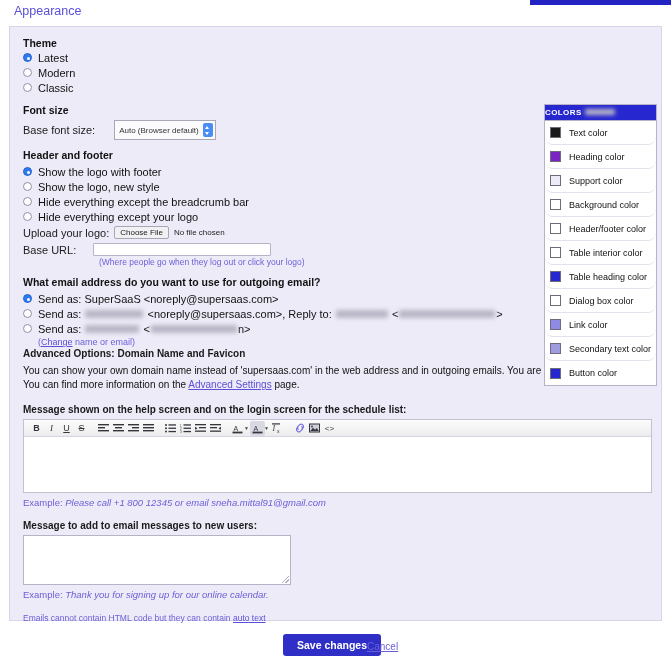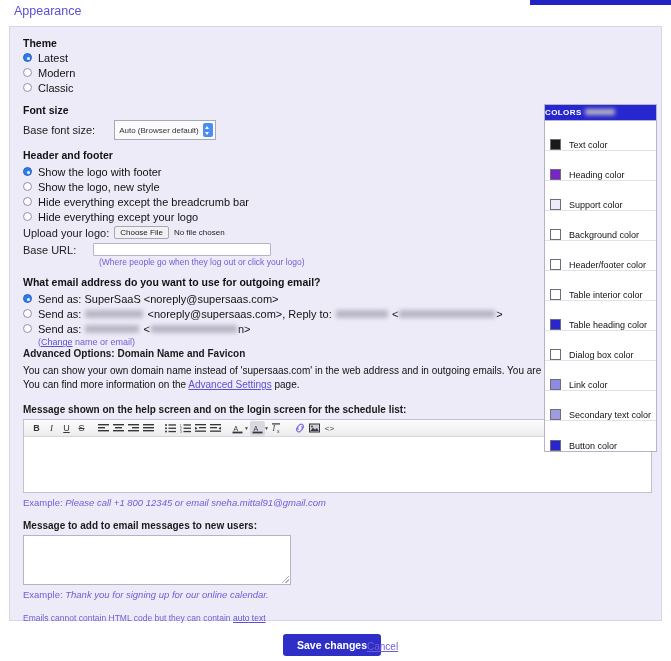--- a/index.html
+++ b/index.html
@@ -139,22 +139,22 @@
     position:absolute; left:534px; top:77px; width:113px;
     border:1px solid #b6b3c8; background:#fff;
   }
   .colors-head {
     background:#2727cf; color:#fff; 
     font-size:8px; font-weight:bold; letter-spacing:.4px;
     padding:3px 0; border-bottom:1px solid #b6b3c8;
   }
   .colors-head .reset { font-weight:bold; }
   .crow {
-    display:flex; align-items:flex-end; height:30px;
-    border-bottom:1px solid #e3e1ec; padding-left:5px;
+    display:flex; align-items:center; height:24px;
+    border-bottom:1px solid #e3e1ec; padding-left:5px;border-radius:8px;
   }
   .crow:last-child{ border-bottom:none; }
   .sw { width:11px; height:11px; border:1px solid #6d6d7a; flex:none; }
   .crow .cl { font-size:9px; margin-left:8px; color:#111; white-space:nowrap; }
 
   
   #footer { position:absolute; left:0; right:0; top:625px; height:36px; }
   #save-btn {
     position:absolute; left:283px; top:9px;
     background:#2f2fc7; color:#fff; border:none; border-radius:3px;

